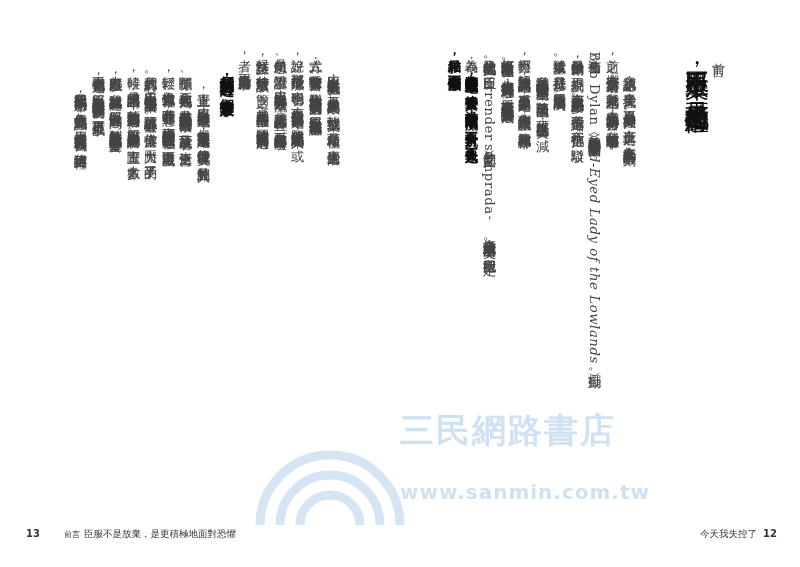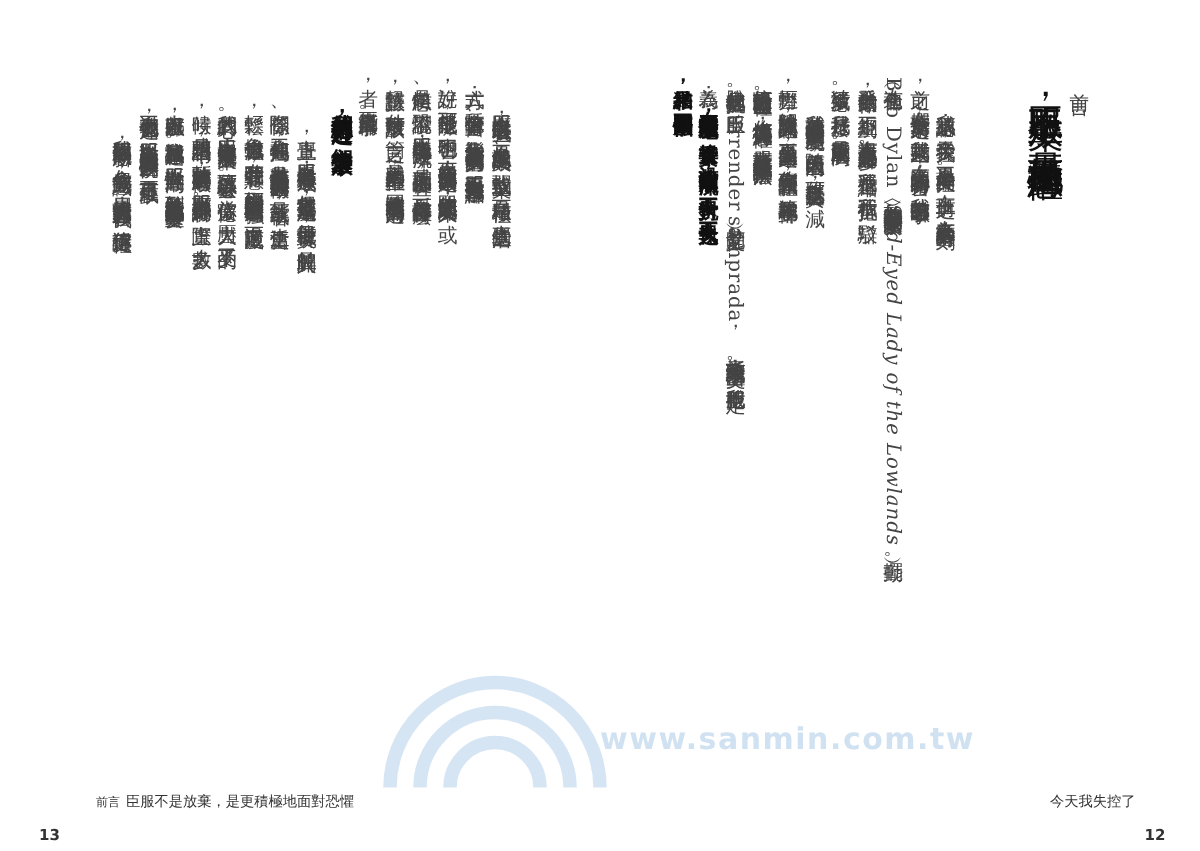--- a/index.html
+++ b/index.html
@@ -16,21 +16,21 @@
   .bold { font-family:"DejaVu Sans","Liberation Sans",sans-serif; font-weight:bold; color:#111; }
   .chapter-label { position:absolute; writing-mode:vertical-rl; text-orientation:upright;
          font-size:13px; color:#444; letter-spacing:1px; }
   .title { position:absolute; writing-mode:vertical-rl; text-orientation:upright;
          font-size:24px; line-height:28px; color:#111; letter-spacing:1px; font-weight:500; white-space:nowrap; }
   .section-heading { position:absolute; writing-mode:vertical-rl; text-orientation:upright;
          font-family:"DejaVu Sans","Liberation Sans",sans-serif; font-weight:bold;
          font-size:14.5px; color:#111; letter-spacing:1px; white-space:nowrap; }
   .footer { position:absolute; top:528px; font-family:"DejaVu Sans","Liberation Sans",sans-serif;
          font-size:9.5px; color:#333; }
-  .pagenum { font-weight:bold; font-size:10px;margin-top:24px; }
+  .pagenum { font-weight:bold; font-size:10px; }
   .watermark { position:absolute; left:330px; top:400px; width:300px; height:120px; pointer-events:none; }
   .wm-arcs { position:absolute; left:-80px; top:10px; width:160px; height:120px; }
   .wm-text { position:absolute; left:70px; top:8px; font-family:"DejaVu Sans","Liberation Sans",sans-serif;
          font-size:34px; color:rgba(120,170,215,0.35); letter-spacing:2px; white-space:nowrap; font-weight:bold; }
   .wm-url { position:absolute; left:70px; top:52px; font-family:"DejaVu Sans","Liberation Sans",sans-serif;
          font-size:20px; color:rgba(120,170,215,0.35); letter-spacing:1px; white-space:nowrap; font-weight:bold;margin-top:28px; }
 </style>
 </head>
 <body>
 
@@ -82,15 +82,16 @@
   </div>
 
   <div class="watermark">
     <svg class="wm-arcs" viewBox="0 0 160 120">
       <g fill="none" stroke="rgba(120,170,215,0.3)" stroke-width="9">
         <path d="M10 115 A70 70 0 0 1 150 115"></path>
         <path d="M30 115 A50 50 0 0 1 130 115"></path>
         <path d="M50 115 A30 30 0 0 1 110 115"></path>
       </g>
     </svg>
+    <div class="wm-text">三民網路書店</div>
     <div class="wm-url">www.sanmin.com.tw</div>
   </div>
 </div>
 
 </body></html>

